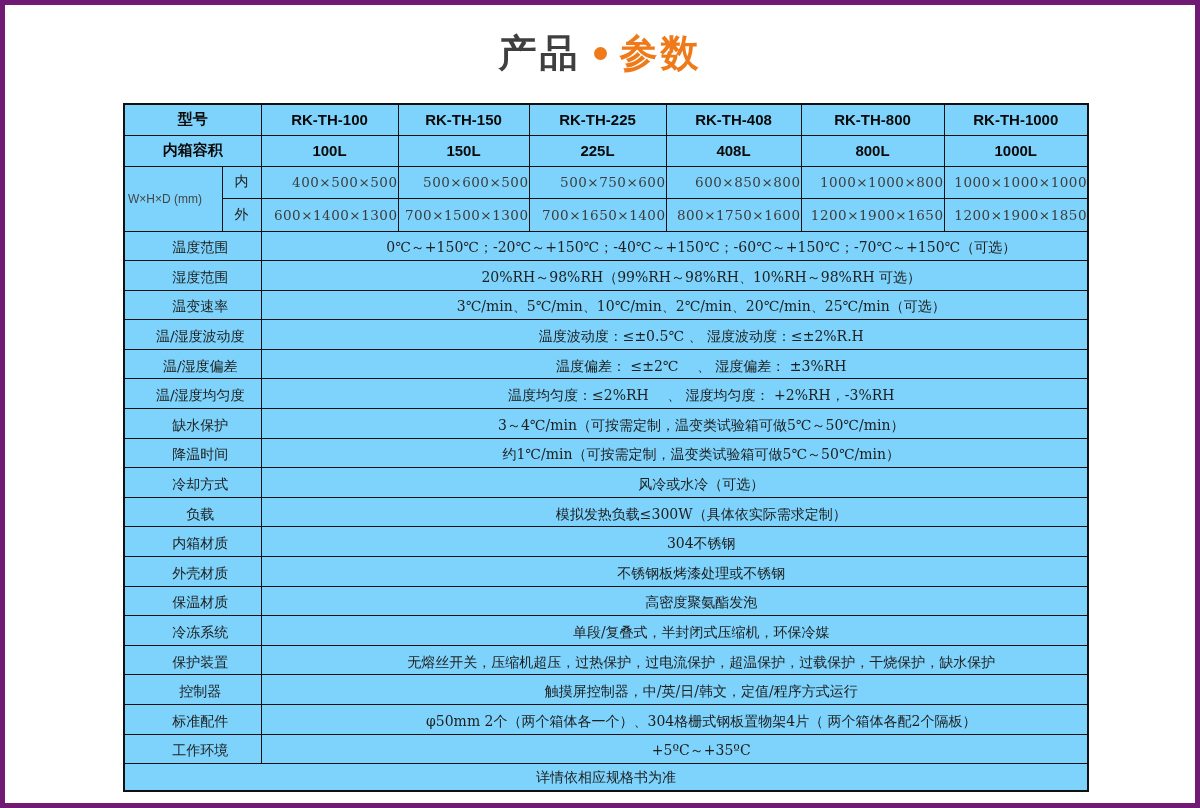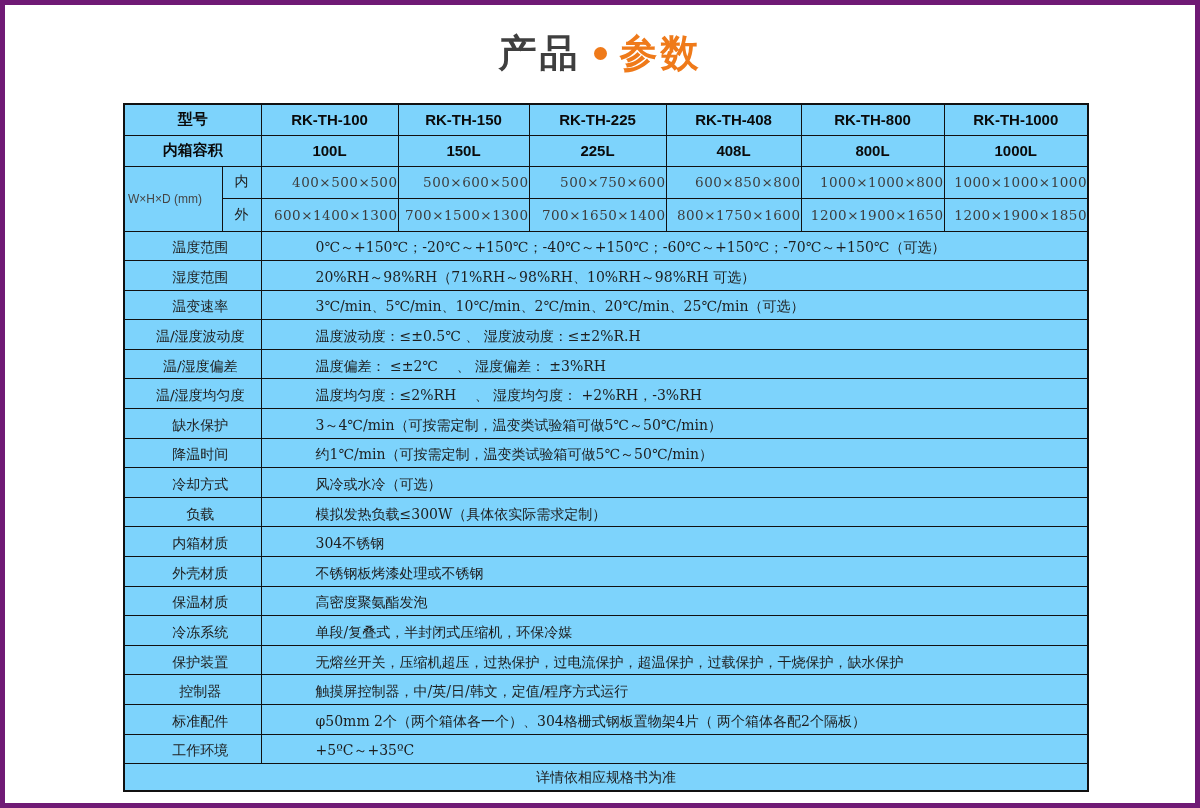--- a/index.html
+++ b/index.html
@@ -22,21 +22,21 @@
   tr.dim-inner td { height:32px; }
   tr.dim-outer td { height:33px; }
   tr.spec-row td { height:29.6px; padding-top:5px; }
   tr.footer-row td { height:27px; padding-top:3px; }
 
   td.hd { font-weight:bold; font-size:15px; color:#0a0a0a; text-align:center; font-family:"Liberation Sans", sans-serif; }
   td.wlabel { font-size:12px; color:#454545; text-align:left; padding-left:3px; font-family:Liberation Sans, sans-serif; }
   td.sub { font-size:14px; color:#222; text-align:center; }
   td.dimv { font-size:13.5px; color:#3d3d3d; text-align:right; font-family:"DejaVu Serif", serif; letter-spacing:0.5px; }
   td.slabel { font-size:14px; color:#1e1e1e; text-align:center; padding-left:15px; }
-  td.sval  { font-size:14px; color:#1e1e1e; text-align:left; padding-left:54px; font-family:"DejaVu Serif", serif;border-radius:9px; }
+  td.sval  { font-size:14px; color:#1e1e1e; text-align:center; padding-left:54px; font-family:"DejaVu Serif", serif;border-radius:9px; }
   td.foot { font-size:14px; color:#1e1e1e; text-align:center; }
 </style>
 </head>
 <body>
 
 <div class="page">
 
   <div class="title">
     <span class="t1">产品</span><span class="dot"></span><span class="t2">参数</span>
   </div>
@@ -94,21 +94,21 @@
       <td class="dimv">1200×1900×1650</td>
       <td class="dimv">1200×1900×1850</td>
     </tr>
 
     <tr class="spec-row">
       <td class="slabel" colspan="2">温度范围</td>
       <td class="sval" colspan="6">0℃～+150℃；-20℃～+150℃；-40℃～+150℃；-60℃～+150℃；-70℃～+150℃（可选）</td>
     </tr>
     <tr class="spec-row">
       <td class="slabel" colspan="2">湿度范围</td>
-      <td class="sval" colspan="6">20%RH～98%RH（71%RH～98%RH、10%RH～98%RH 可选）</td>
+      <td class="sval" colspan="6">20%RH～98%RH（99%RH～98%RH、10%RH～98%RH 可选）</td>
     </tr>
     <tr class="spec-row">
       <td class="slabel" colspan="2">温变速率</td>
       <td class="sval" colspan="6">3℃/min、5℃/min、10℃/min、2℃/min、20℃/min、25℃/min（可选）</td>
     </tr>
     <tr class="spec-row">
       <td class="slabel" colspan="2">温/湿度波动度</td>
       <td class="sval" colspan="6">温度波动度：≤±0.5℃ 、 湿度波动度：≤±2%R.H</td>
     </tr>
     <tr class="spec-row">

